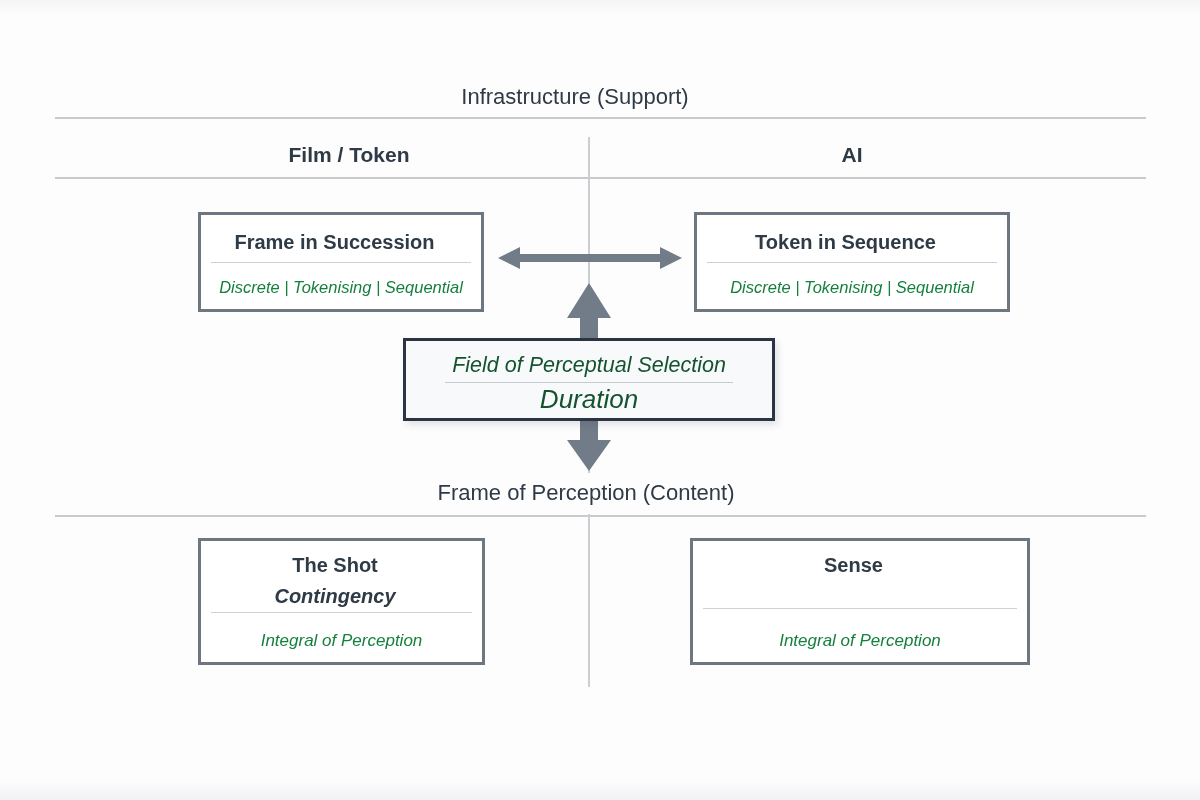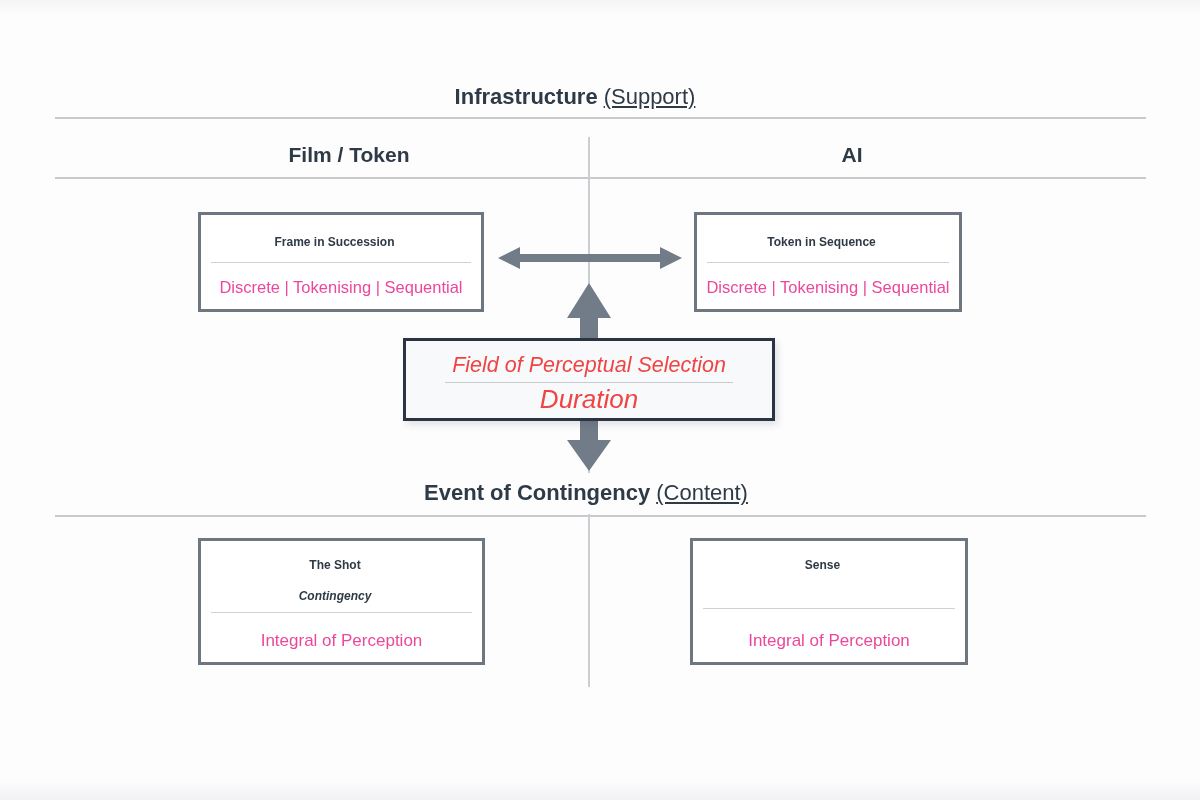--- a/index.html
+++ b/index.html
@@ -5,80 +5,80 @@
   html,body{margin:0;padding:0;}
   body{
     width:1200px;height:800px;position:relative;overflow:hidden;
     font-family:"Liberation Sans", sans-serif;
     background:linear-gradient(180deg,#f5f5f6 0px,#fdfdfe 14px,#fdfdfe 780px,#f1f1f3 800px);
     color:#2e3a46;
   }
   .hrule{position:absolute;height:2px;background:#c7cacf;left:55px;width:1091px;}
   .vrule{position:absolute;width:2px;background:#ccced3;left:588px;}
   .heading{position:absolute;white-space:nowrap;font-size:22px;line-height:28px;transform:translateX(-50%);}
-  .heading b{font-weight:700;}
-  .heading .normal{font-weight:400;margin-left:6px;text-decoration:underline;}
+  .heading b{font-weight:400;}
+  .heading .normal{font-weight:400;margin-left:6px;}
   .colhead{position:absolute;white-space:nowrap;font-size:21px;line-height:28px;font-weight:700;transform:translateX(-50%);top:141px;}
   .box{position:absolute;background:#ffffff;border:3px solid #6e7680;z-index:3;box-sizing:border-box;}
-  .box .bt{position:absolute;left:0;right:13px;text-align:center;font-weight:700;font-size:12px;line-height:28px;}
-  .box .bi{position:absolute;left:0;right:0;text-align:center;font-size:16.5px;line-height:24px;color:#ec4899;}
+  .box .bt{position:absolute;left:0;right:13px;text-align:center;font-weight:700;font-size:20px;line-height:28px;}
+  .box .bi{position:absolute;left:0;right:0;text-align:center;font-style:italic;font-size:16.5px;line-height:24px;color:#15803d;}
   .box .dv{position:absolute;left:10px;right:10px;height:1px;background:#ced1d6;}
   .centerbox{position:absolute;left:403px;top:338px;width:372px;height:83px;background:#f8f9fb;border:3px solid #2a3442;z-index:3;box-sizing:border-box;box-shadow:3px 4px 7px rgba(40,48,60,0.13);}
-  .centerbox .cl{position:absolute;left:0;right:0;text-align:center;font-style:italic;color:#ef4444;}
+  .centerbox .cl{position:absolute;left:0;right:0;text-align:center;font-style:italic;color:#14532d;}
   .centerbox .dv{position:absolute;left:39px;right:39px;height:1px;background:#c8cbd0;}
   .arrow-layer{position:absolute;left:0;top:0;z-index:2;}
 </style>
 </head>
 <body>
 
 <div class="hrule" style="top:117px"></div>
 <div class="hrule" style="top:177px"></div>
 <div class="hrule" style="top:515px"></div>
 <div class="vrule" style="top:137px;height:336px"></div>
 <div class="vrule" style="top:514px;height:173px"></div>
 
 <div class="heading" style="top:83px;left:575px">
   <b>Infrastructure</b><span class="normal">(Support)</span>
 </div>
 
 <div class="colhead" style="left:349px">Film / Token</div>
 <div class="colhead" style="left:852px">AI</div>
 
 <div class="heading" style="top:479px;left:586px">
-  <b>Event of Contingency</b><span class="normal">(Content)</span>
+  <b>Frame of Perception</b><span class="normal">(Content)</span>
 </div>
 
 <svg class="arrow-layer" width="1200" height="800" viewBox="0 0 1200 800">
   <polygon fill="#727c89" points="498,258 520,247 520,254 660,254 660,247 682,258 660,269 660,262 520,262 520,269"></polygon>
   <polygon fill="#727c89" points="589,283 611,318 598,318 598,341 580,341 580,318 567,318"></polygon>
   <polygon fill="#727c89" points="580,418 598,418 598,440 611,440 589,471 567,440 580,440"></polygon>
 </svg>
 
 <div class="box" style="left:198px;top:212px;width:286px;height:100px">
   <div class="bt" style="top:13px">Frame in Succession</div>
   <div class="dv" style="top:47px"></div>
   <div class="bi" style="top:60px">Discrete | Tokenising | Sequential</div>
 </div>
 
-<div class="box" style="left:694px;top:212px;width:268px;height:100px">
+<div class="box" style="left:694px;top:212px;width:316px;height:100px">
   <div class="bt" style="top:13px">Token in Sequence</div>
   <div class="dv" style="top:47px"></div>
   <div class="bi" style="top:60px">Discrete | Tokenising | Sequential</div>
 </div>
 
 <div class="centerbox">
   <div class="cl" style="top:8px;font-size:21.5px;line-height:32px">Field of Perceptual Selection</div>
   <div class="dv" style="top:41px"></div>
   <div class="cl" style="top:43px;font-size:26px;line-height:30px">Duration</div>
 </div>
 
 <div class="box" style="left:198px;top:538px;width:287px;height:127px">
   <div class="bt" style="top:10px">The Shot</div>
   <div class="bt" style="top:41px;font-style:italic">Contingency</div>
   <div class="dv" style="top:71px"></div>
   <div class="bi" style="top:88px;font-size:17px">Integral of Perception</div>
 </div>
 
-<div class="box" style="left:690px;top:538px;width:278px;height:127px">
+<div class="box" style="left:690px;top:538px;width:340px;height:127px">
   <div class="bt" style="top:10px">Sense</div>
   <div class="dv" style="top:67px"></div>
   <div class="bi" style="top:88px;font-size:17px">Integral of Perception</div>
 </div>
 
 </body></html>

